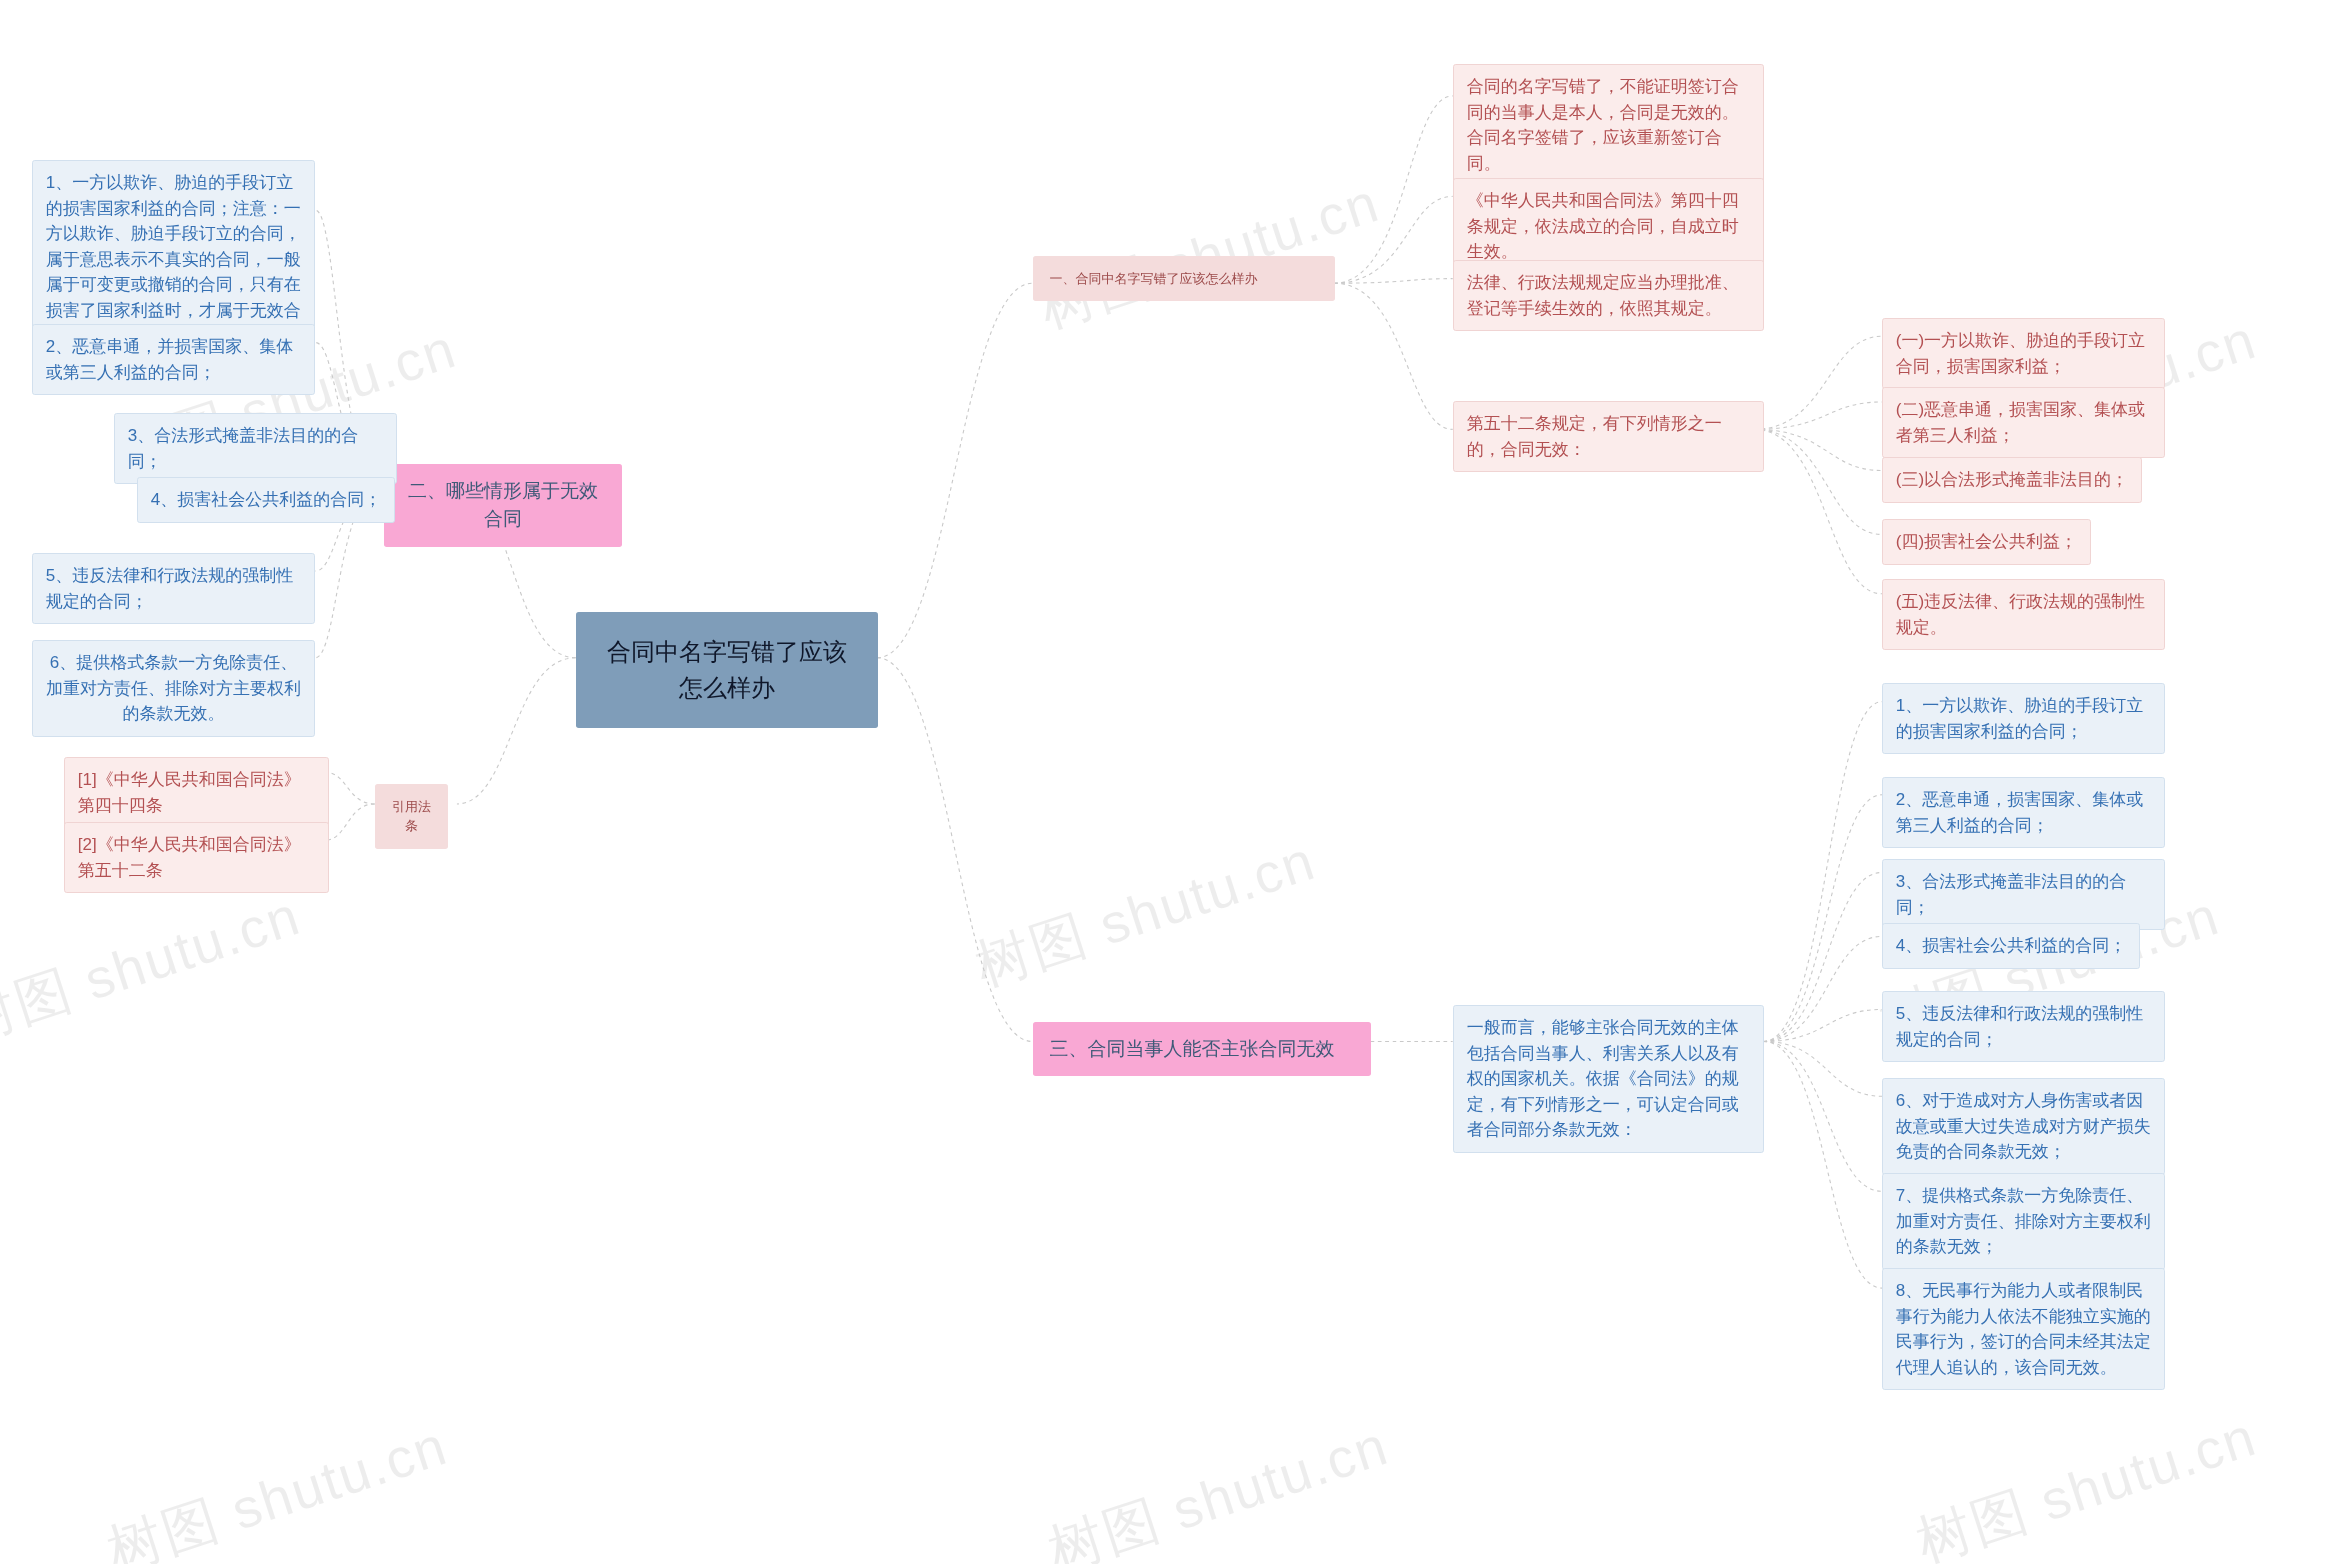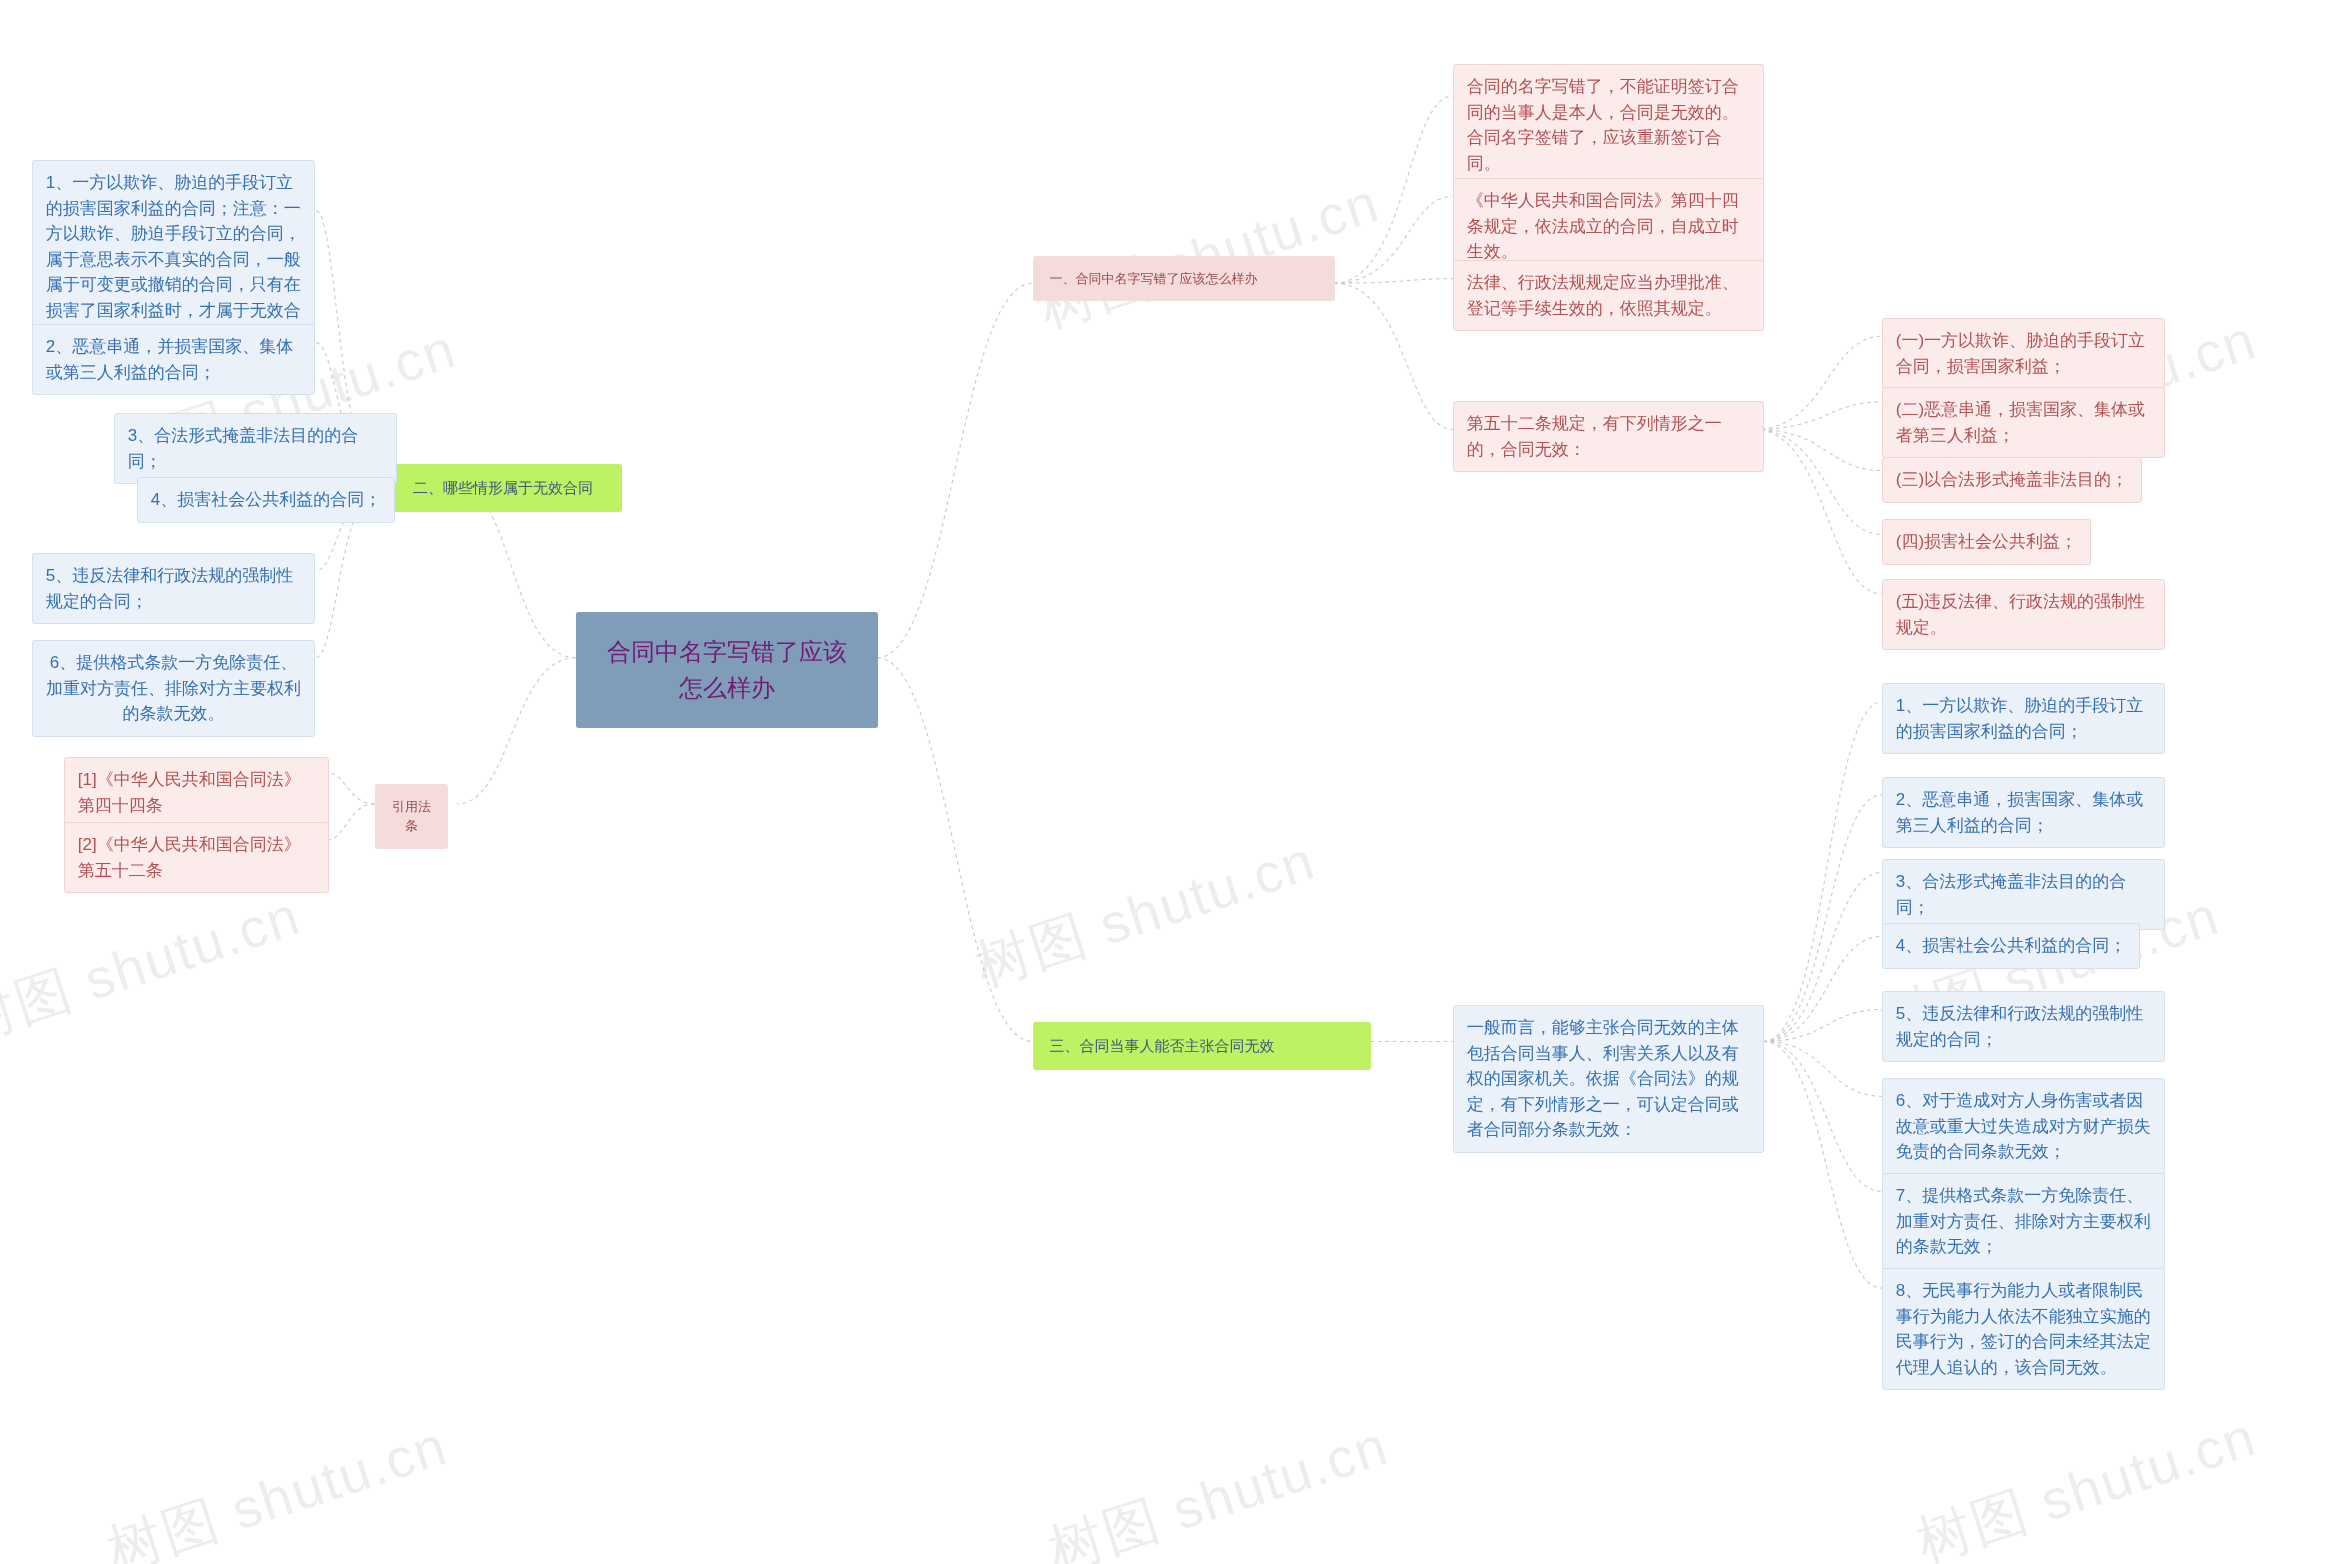--- a/index.html
+++ b/index.html
@@ -23,30 +23,30 @@
   }
   .node {
     position: absolute;
     padding: 9.1px 12.8px;
     font-size: 17px;
     line-height: 1.5;
     border-radius: 2.7px;
   }
   .root {
     background: #7f9db9;
-    color: #701a75;
+    color: #0f172a;
     font-size: 24px;
     text-align: center;
     padding: 22px 27.4px;
     width: 302px;
   }
   .branch-blue {
-    background: #bef264;
+    background: #f9a8d4;
     color: #3f5a78;
-    font-size: 15px;
+    font-size: 19px;
     padding: 12.8px 16.4px;
   }
   .branch-pink {
     background: #f4dcdc;
     color: #9c4a4a;
     font-size: 13px;
     padding: 12.8px 16.4px;
   }
   .leaf-blue {
     background: #eaf1f8;

